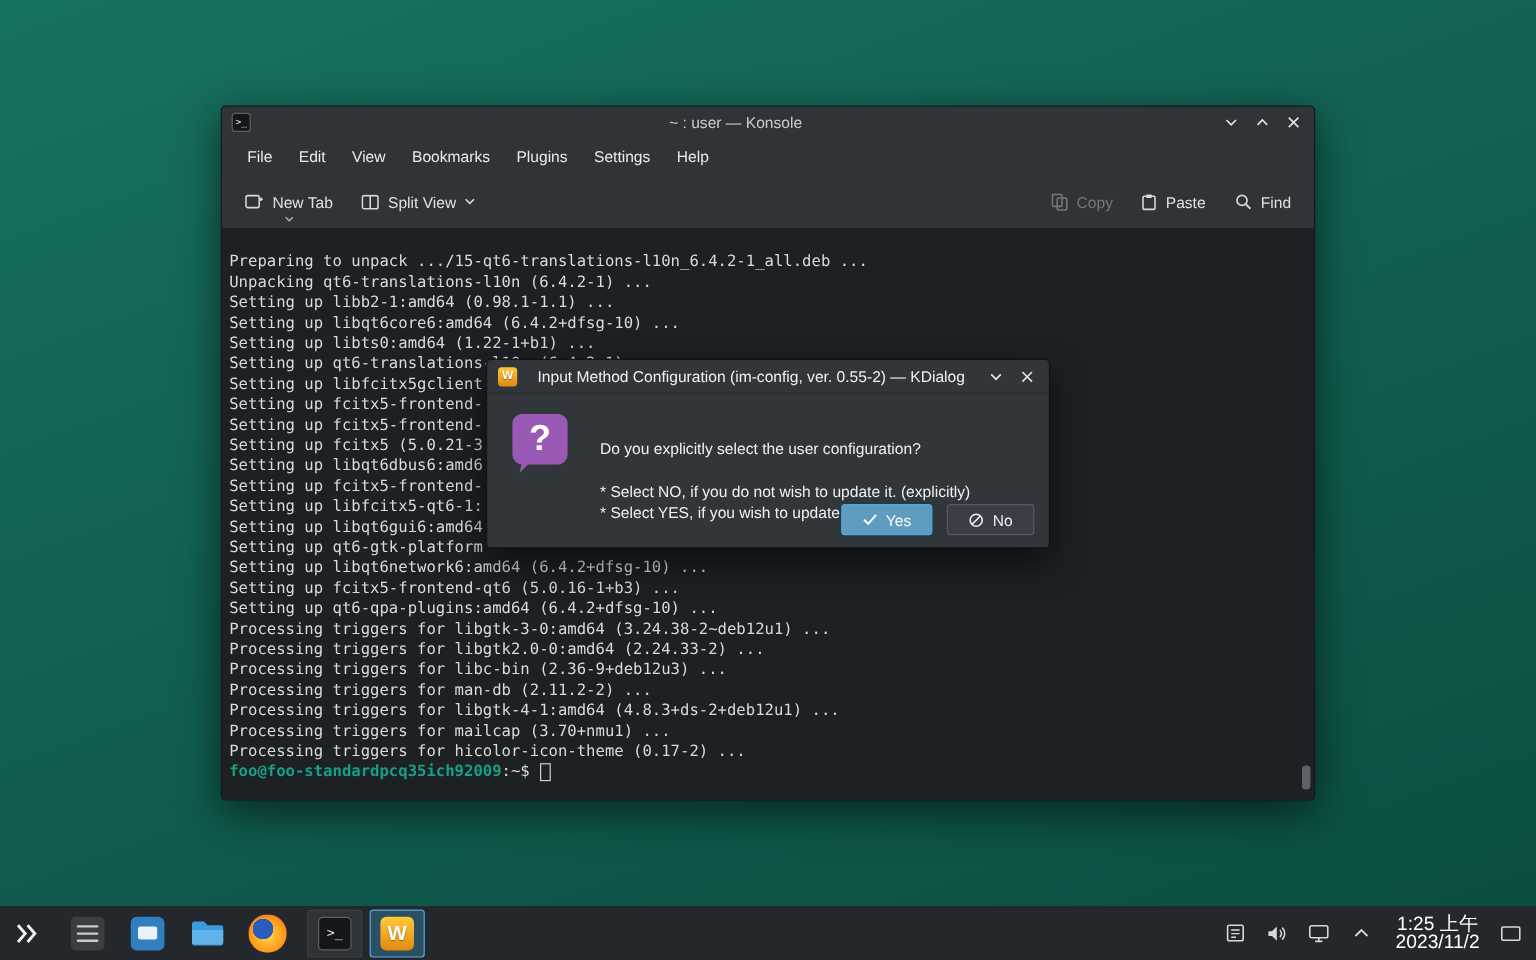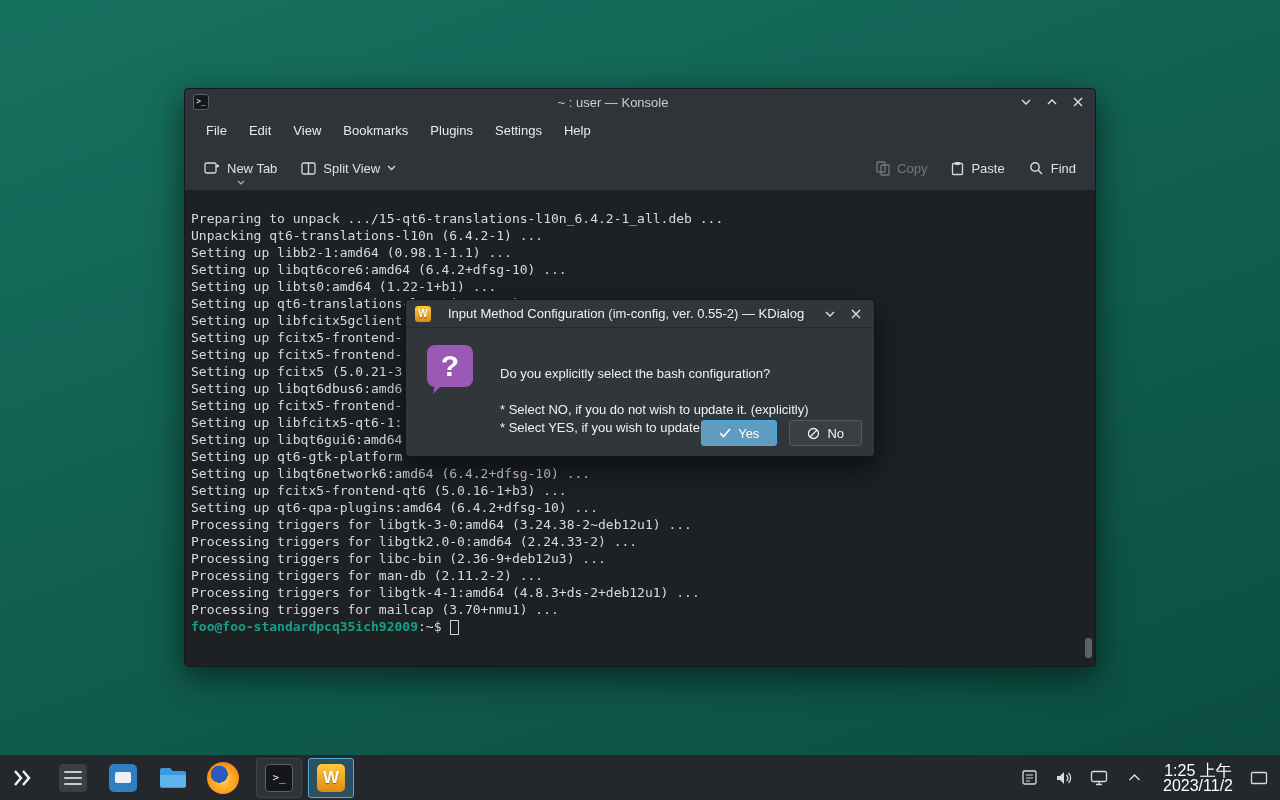--- a/index.html
+++ b/index.html
@@ -186,20 +186,21 @@
     <div class="term-line">Setting up qt6-gtk-platform</div>
     <div class="term-line">Setting up libqt6network6:amd64 (6.4.2+dfsg-10) ...</div>
     <div class="term-line">Setting up fcitx5-frontend-qt6 (5.0.16-1+b3) ...</div>
     <div class="term-line">Setting up qt6-qpa-plugins:amd64 (6.4.2+dfsg-10) ...</div>
     <div class="term-line">Processing triggers for libgtk-3-0:amd64 (3.24.38-2~deb12u1) ...</div>
     <div class="term-line">Processing triggers for libgtk2.0-0:amd64 (2.24.33-2) ...</div>
     <div class="term-line">Processing triggers for libc-bin (2.36-9+deb12u3) ...</div>
     <div class="term-line">Processing triggers for man-db (2.11.2-2) ...</div>
     <div class="term-line">Processing triggers for libgtk-4-1:amd64 (4.8.3+ds-2+deb12u1) ...</div>
     <div class="term-line">Processing triggers for mailcap (3.70+nmu1) ...</div>
+    <div class="term-line">Processing triggers for hicolor-icon-theme (0.17-2) ...</div>
     <div class="term-line"><span class="prompt-user">foo@foo-standardpcq35ich92009</span><span class="prompt-suffix">:~$</span><span class="cursor"></span></div>
     <div class="scroll-handle"></div>
   </div>
 </div>
 
 <div class="kdialog">
   <div class="kdialog-titlebar">
     <div class="w-icon">W</div>
     <div class="kdialog-title">Input Method Configuration (im-config, ver. 0.55-2) — KDialog</div>
     <div class="win-btn">
@@ -209,21 +210,21 @@
     </div>
     <div class="win-btn">
       <svg width="12" height="12" viewBox="0 0 12 12">
           <path d="M2 2l8 8M10 2l-8 8" stroke="#dfe3e6" stroke-width="1.4"></path>
         </svg>
     </div>
   </div>
   <div class="kdialog-body">
     <div class="q-icon">?</div>
     <div class="q-tail"></div>
-    <div class="dlg-question">Do you explicitly select the bash configuration?</div>
+    <div class="dlg-question">Do you explicitly select the user configuration?</div>
     <div class="dlg-hint-no">* Select NO, if you do not wish to update it. (explicitly)</div>
     <div class="dlg-hint-yes">* Select YES, if you wish to update it.</div>
     <div class="dlg-buttons">
       <div class="btn btn-yes">
         <svg width="12" height="10" viewBox="0 0 12 10">
             <path d="M1 5l3.5 3.5L11 1" stroke="#ffffff" stroke-width="1.6" fill="none"></path>
           </svg>
         <span>Yes</span>
       </div>
       <div class="btn btn-no">

